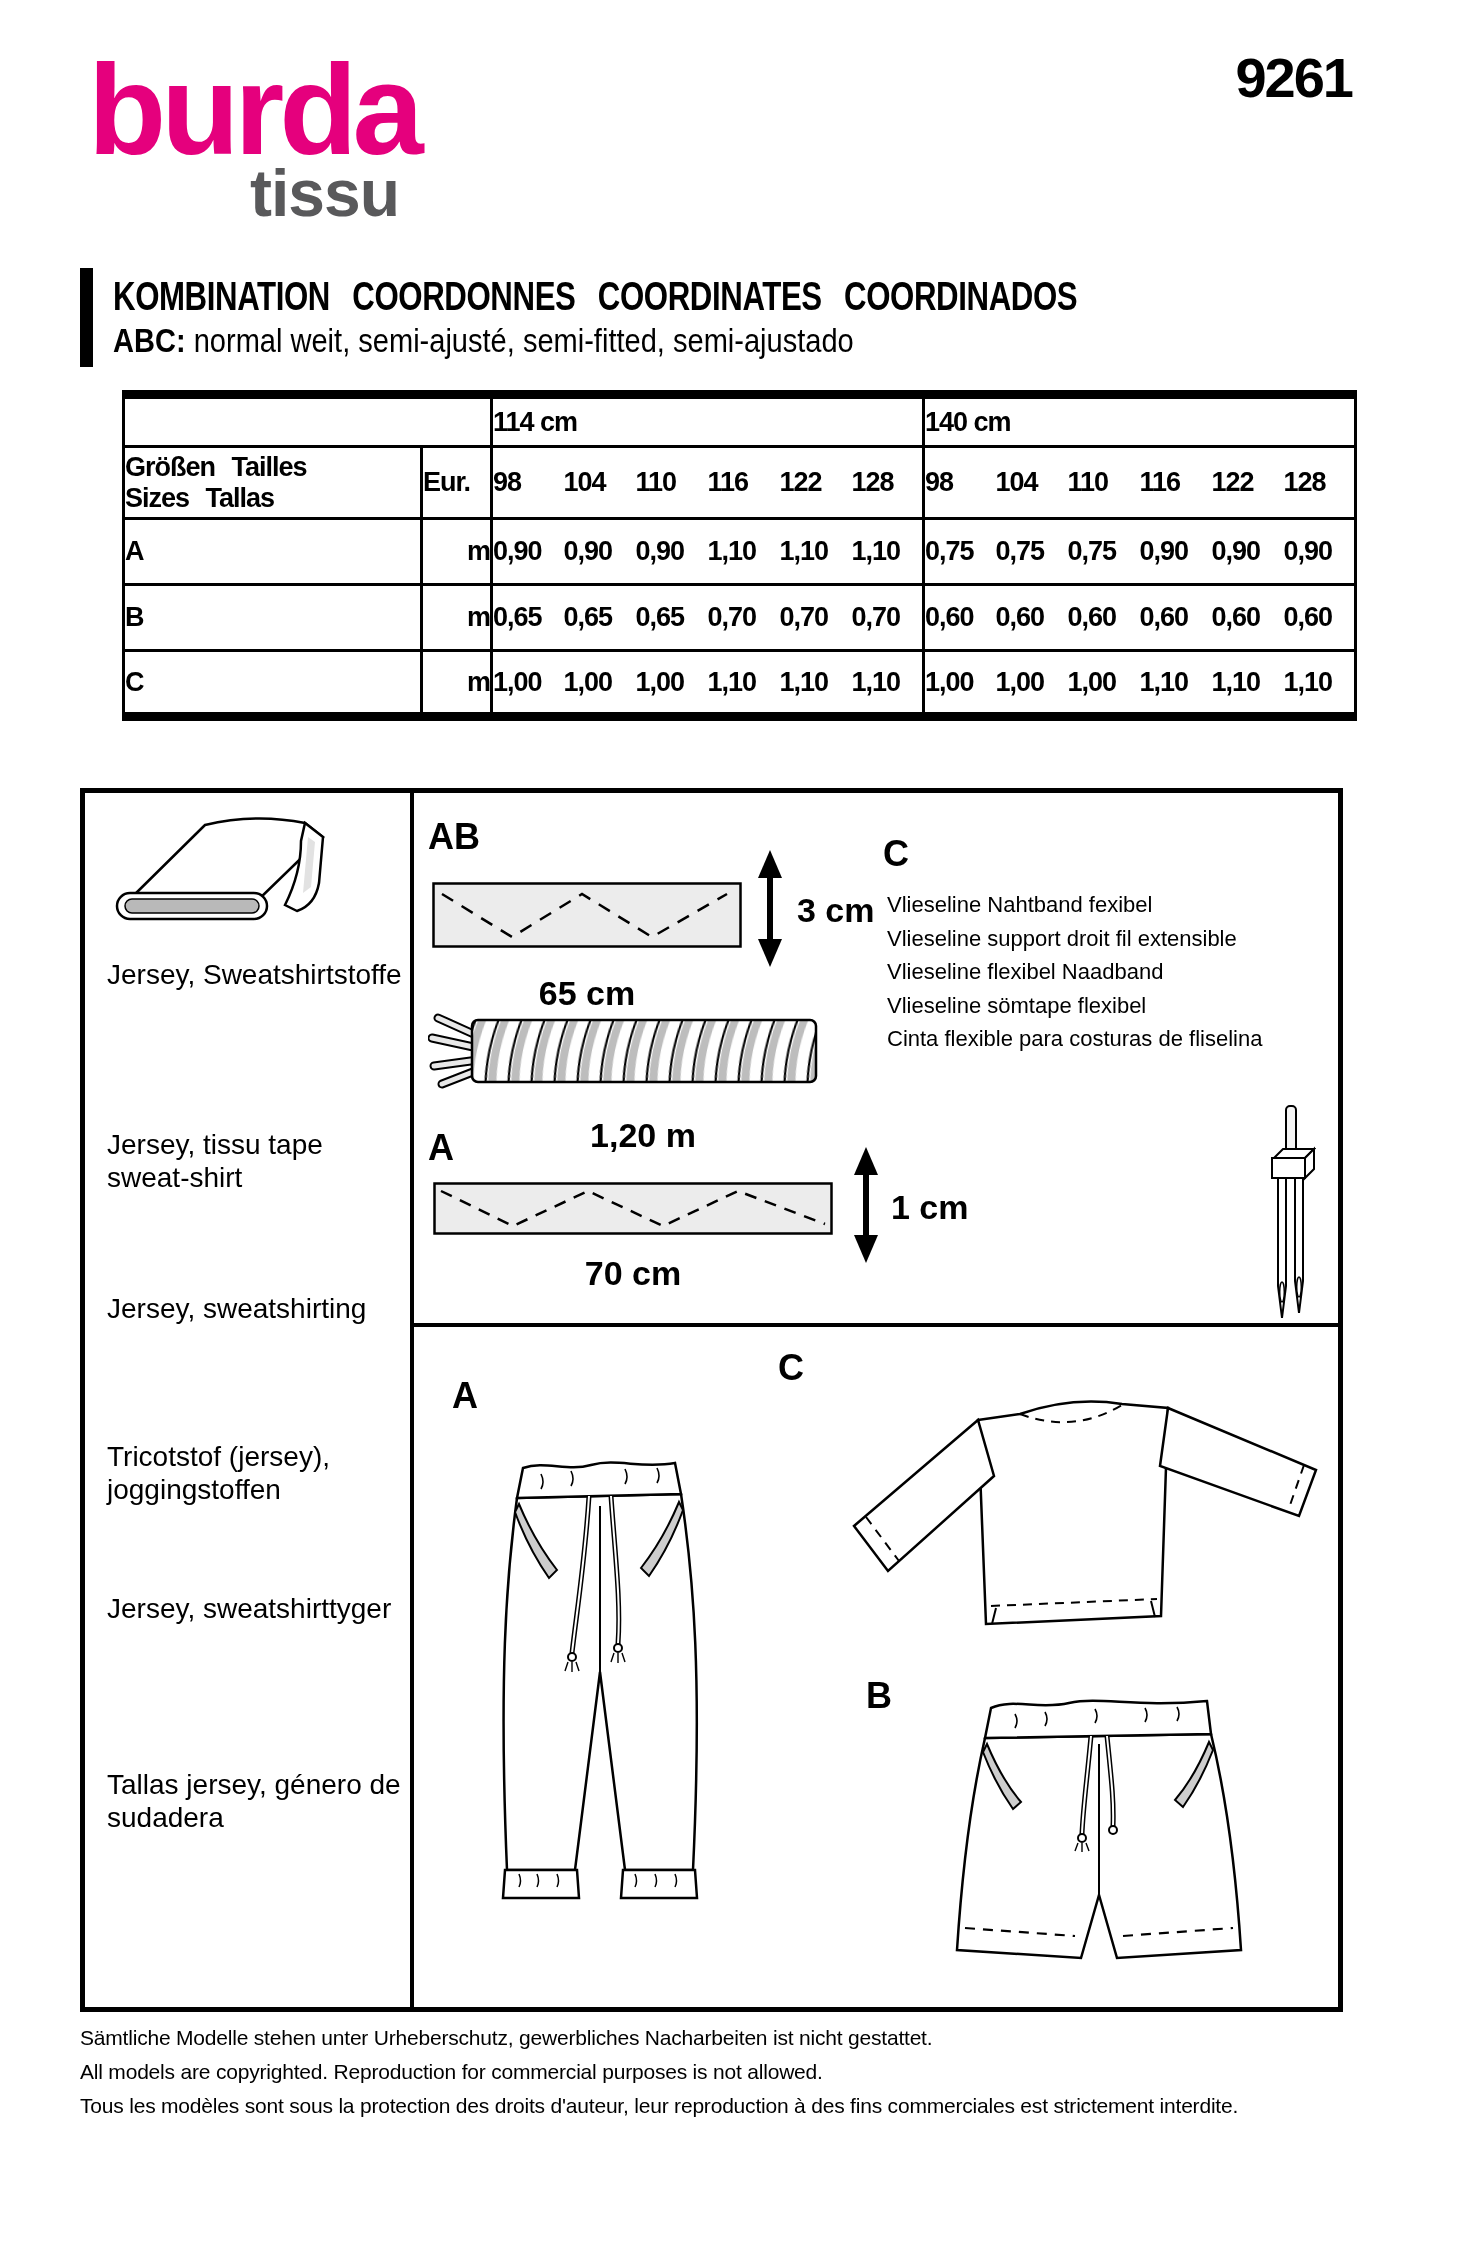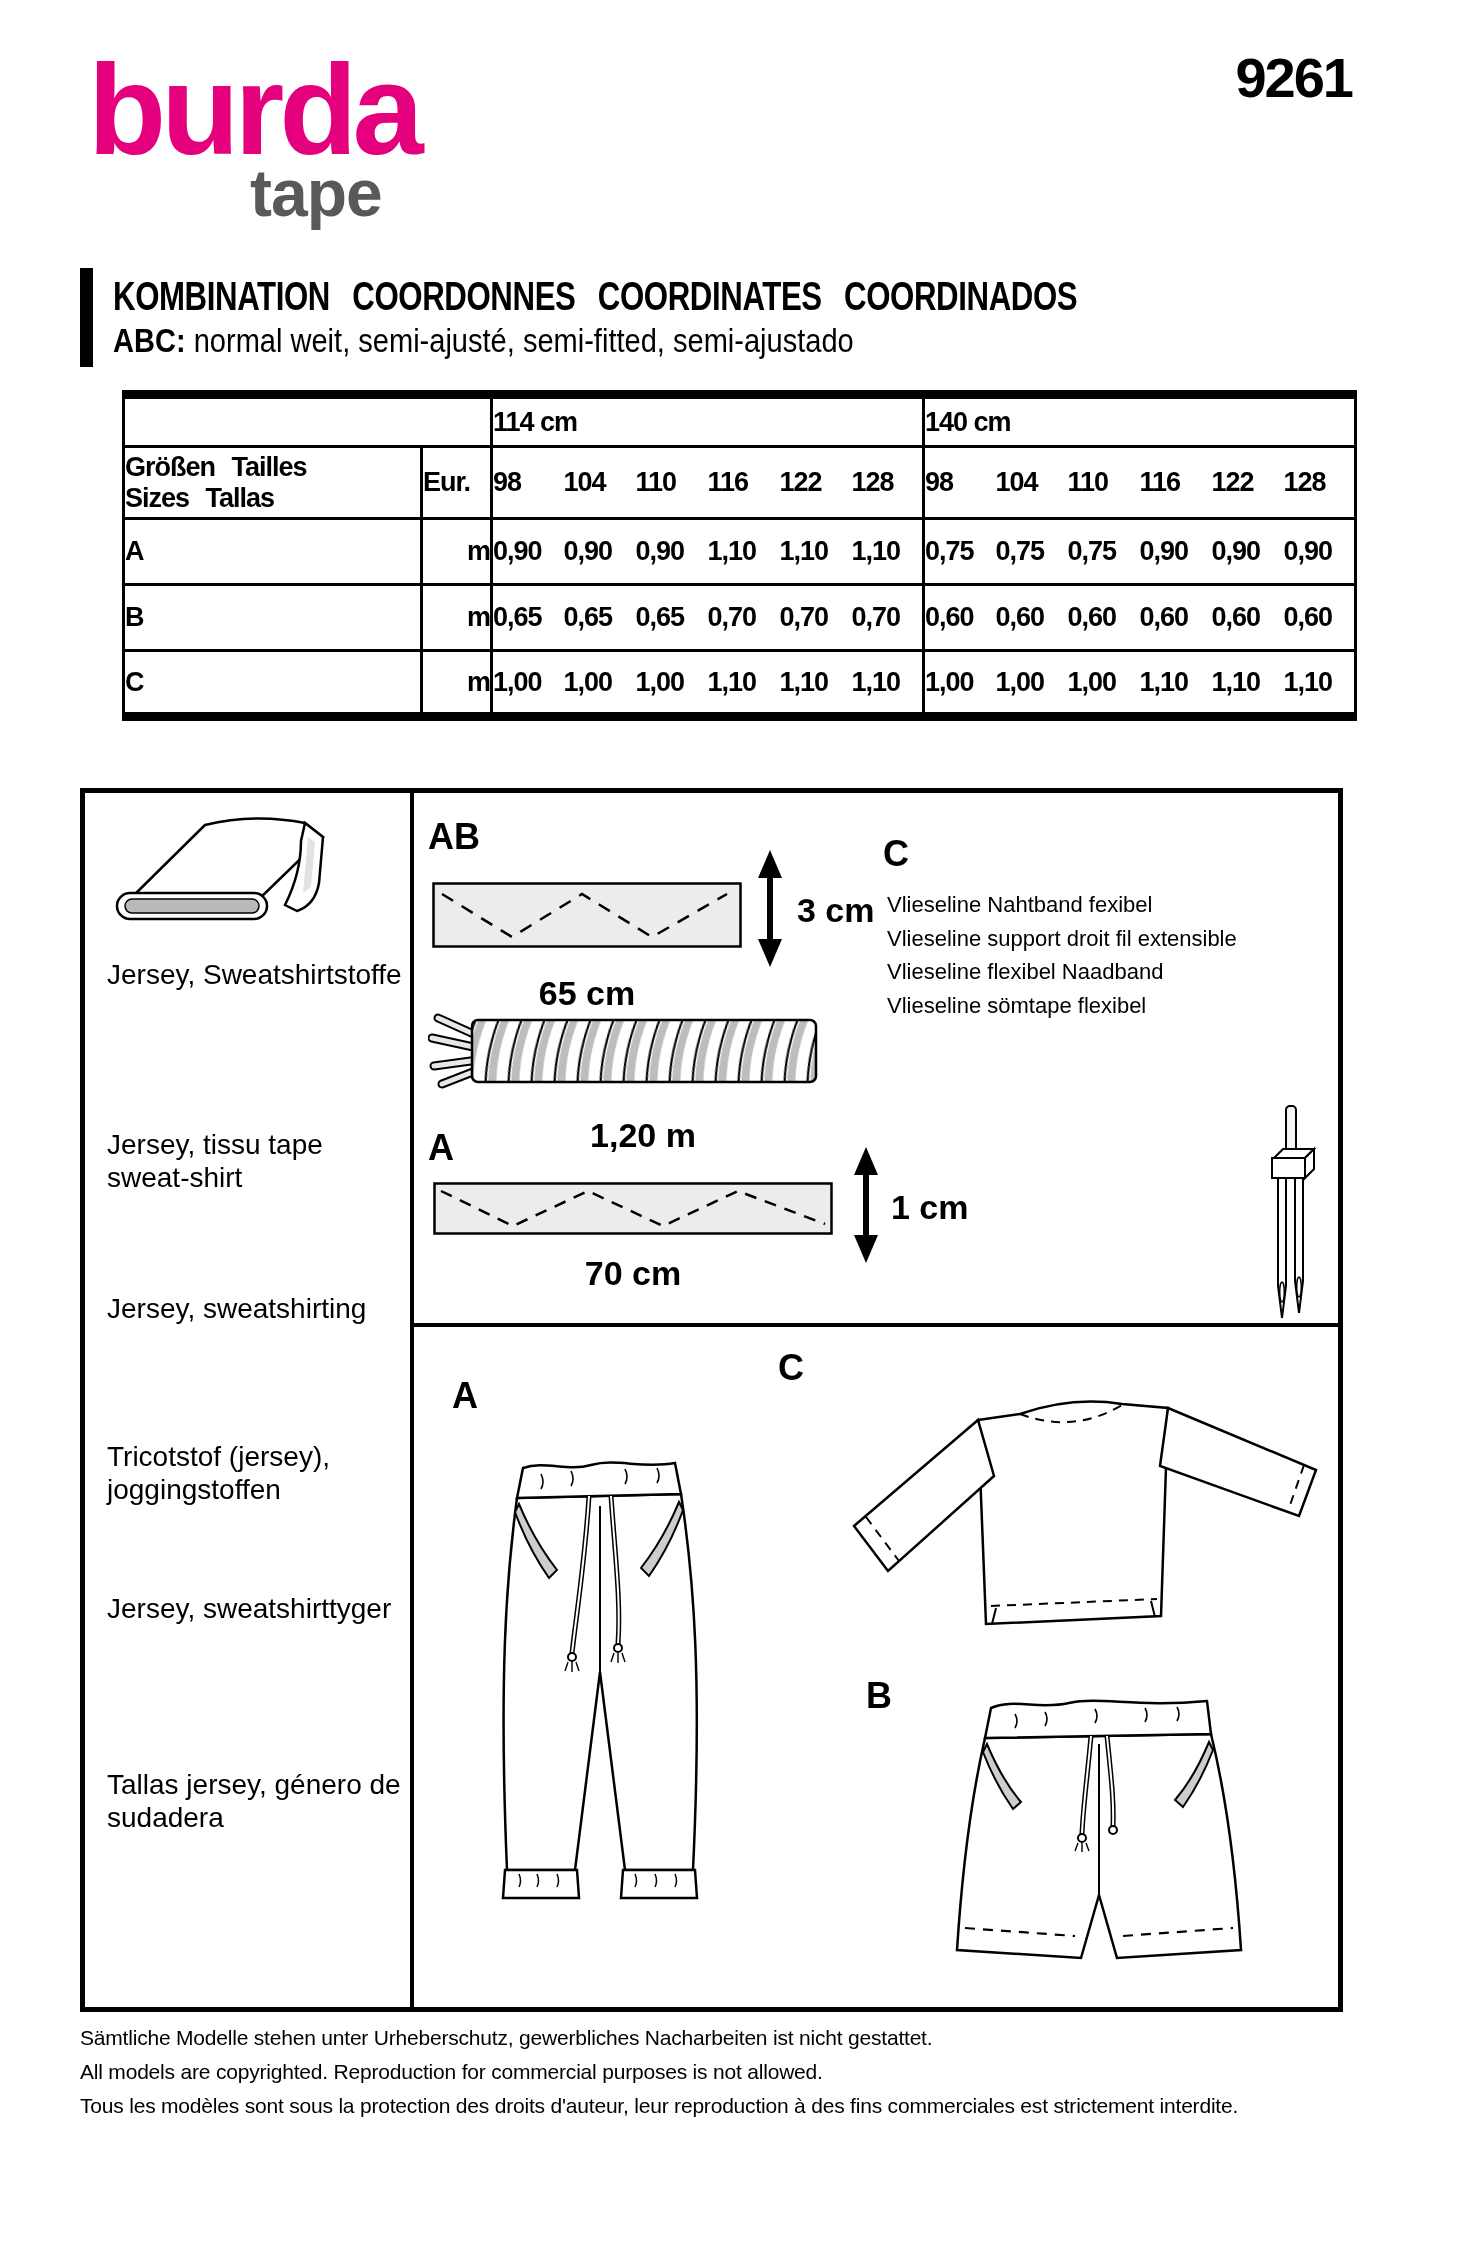--- a/index.html
+++ b/index.html
@@ -43,21 +43,21 @@
   .footer-line{font-size:21px;letter-spacing:-0.2px;}
   .footer-copyright{font-size:25px;letter-spacing:-0.2px;}
   svg{display:block;}
 </style>
 </head>
 <body>
 
 <div class="page">
 
   <div class="abs logo-burda" style="left:88px;top:46px;color:#e5007d;text-align:center;">burda</div>
-  <div class="abs logo-kids" style="left:250px;top:160px;color:#59595b;">tape</div>
+  <div class="abs logo-kids" style="left:250px;top:160px;color:#59595b;">tissu</div>
   <div class="abs pattern-number" style="left:1090px;top:50px;width:262px;">9261</div>
 
   <div class="abs title-bar" style="left:80px;top:268px;width:13px;height:99px;"></div>
   <div class="abs main-title" style="left:113px;top:274px;">KOMBINATION COORDONNES COORDINATES COORDINADOS</div>
   <div class="abs subtitle" style="left:113px;top:322px;"><b>ABC:</b><span> normal weit, semi-ajusté, semi-fitted, semi-ajustado</span></div>
 
   <div class="abs" style="left:122px;top:390px;">
     <table class="ftable">
       <colgroup>
         <col style="width:298px">
@@ -229,20 +229,21 @@
     </div>
     <div class="abs dim-label" style="left:806px;top:397px;">1 cm</div>
     <div class="abs dim-label dim-centered" style="left:448px;top:463px;">70 cm</div>
 
     <div class="abs section-letter" style="left:798px;top:43px;">C</div>
     <div class="abs" style="left:802px;top:95px;">
       <div class="interfacing-line">Vlieseline Nahtband fexibel</div>
       <div class="interfacing-line">Vlieseline support droit fil extensible</div>
       <div class="interfacing-line">Vlieseline flexibel Naadband</div>
       <div class="interfacing-line">Vlieseline sömtape flexibel</div>
+      <div class="interfacing-line">Cinta flexible para costuras de fliselina</div>
     </div>
     <div class="abs" style="left:1185px;top:312px;">
       <svg width="46" height="218" viewBox="0 0 46 218">
         <rect x="16" y="1" width="10" height="52" rx="4" fill="#f5f5f5" stroke="#000" stroke-width="2"></rect>
         <polygon points="4,53 13,44 44,44 35,53" fill="#fff" stroke="#000" stroke-width="2"></polygon>
         <polygon points="35,53 44,44 44,64 35,73" fill="#fff" stroke="#000" stroke-width="2"></polygon>
         <rect x="2" y="53" width="33" height="20" fill="#fff" stroke="#000" stroke-width="2"></rect>
         <path d="M8,73 L8,181 L12,213 L16,181 L16,73 Z" fill="#fff" stroke="#000" stroke-width="2"></path>
         <ellipse cx="12" cy="187" rx="2.3" ry="10" fill="#fff" stroke="#000" stroke-width="1.5"></ellipse>
         <path d="M25,73 L25,176 L29,208 L33,176 L33,73 Z" fill="#fff" stroke="#000" stroke-width="2"></path>

